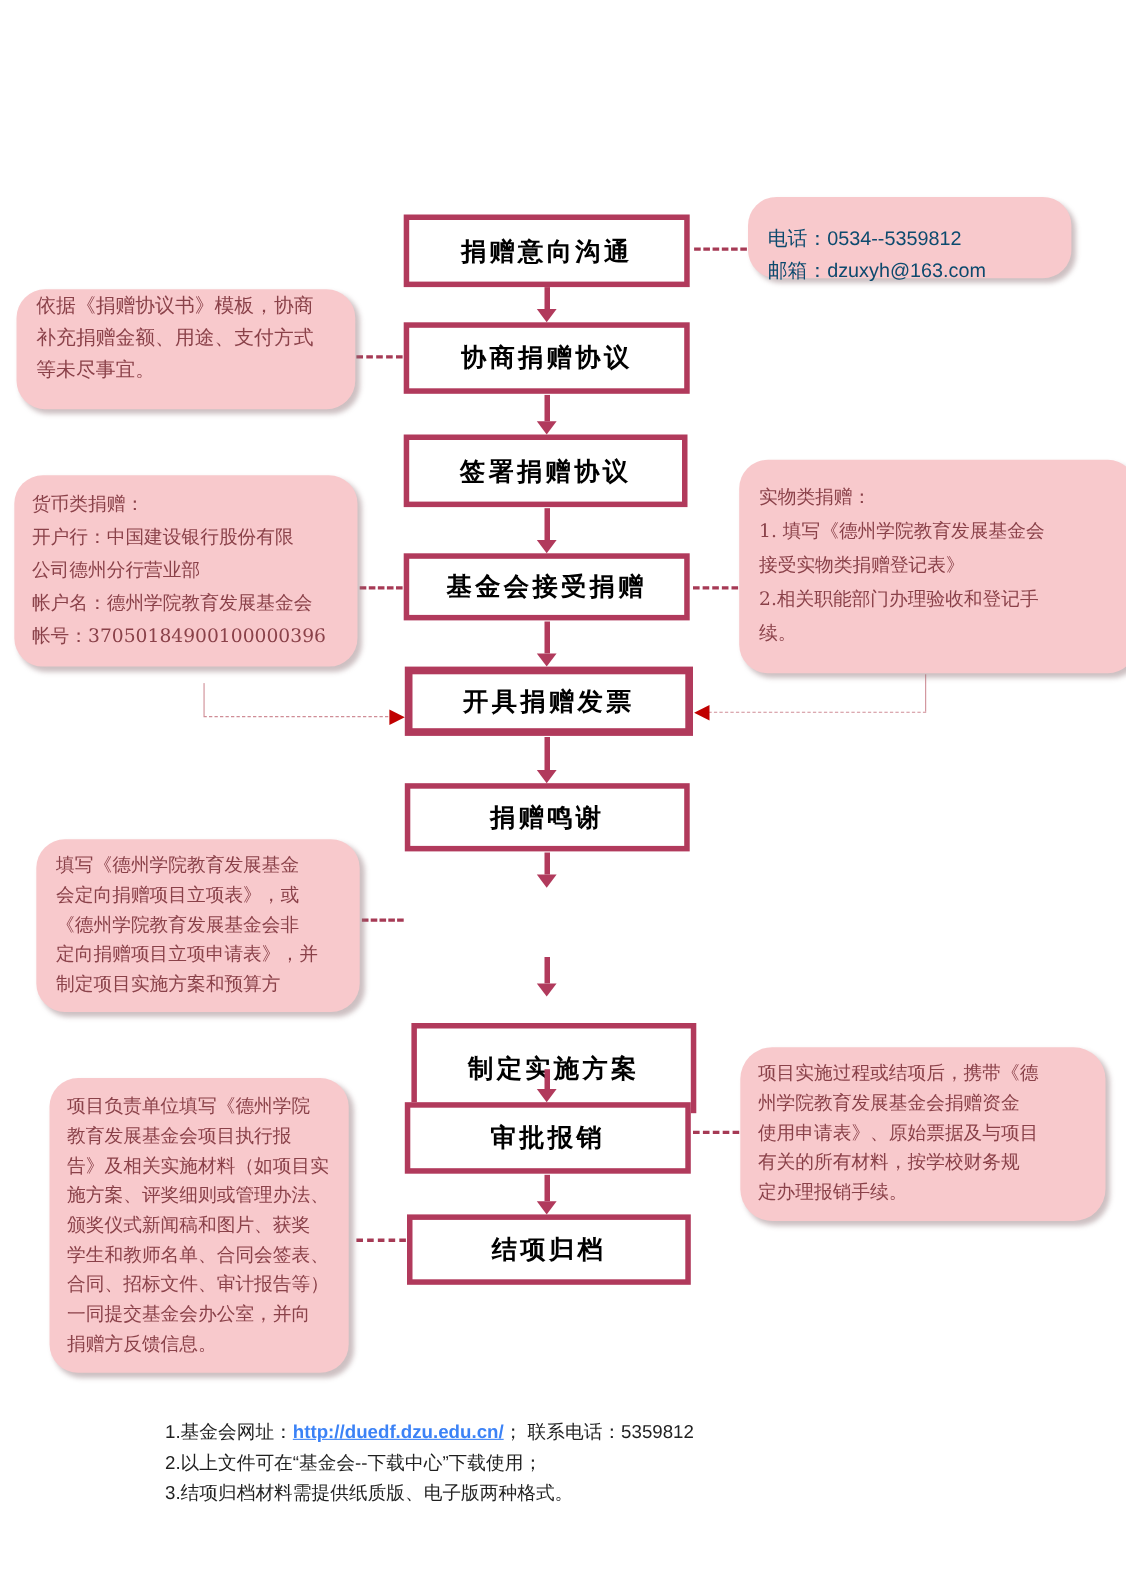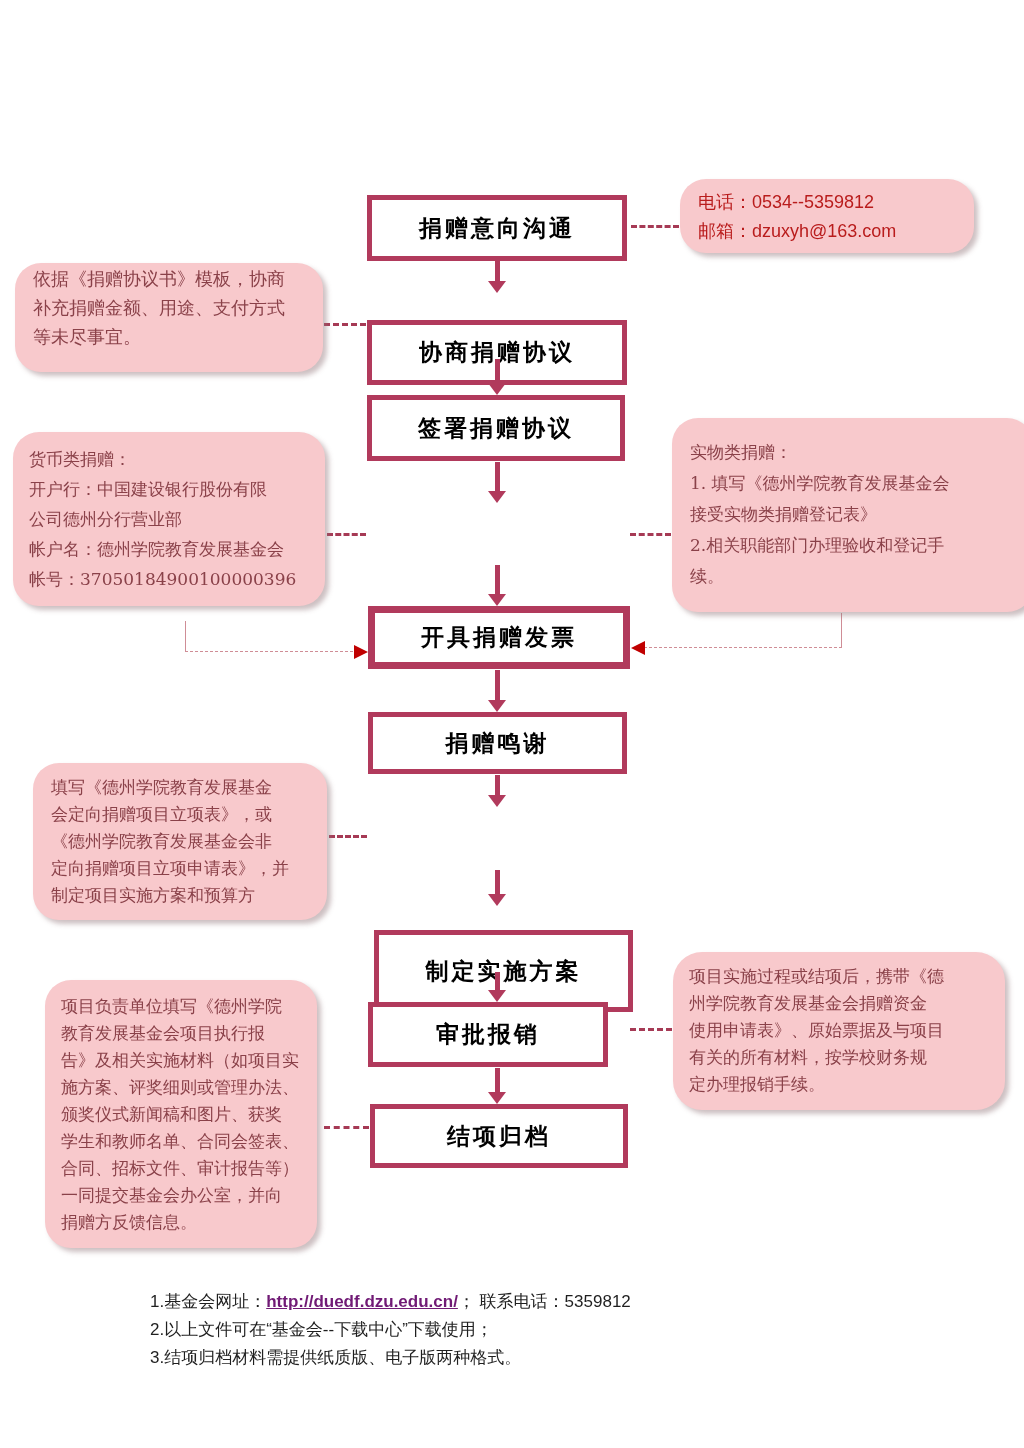--- a/index.html
+++ b/index.html
@@ -5,47 +5,47 @@
   html,body{margin:0;padding:0;background:#e9e9e9;}
   #page{position:relative;width:1024px;height:1448px;background:#ffffff;overflow:hidden;
         font-family:"Liberation Sans",sans-serif;}
 
   
   .fbox{position:absolute;background:#ffffff;border:5px solid #b13a5c;
         display:flex;align-items:center;justify-content:center;
         font-family:Liberation Serif, serif;
         font-weight:700;font-size:23px;color:#000000;letter-spacing:3px;box-sizing:border-box;}
   .b1{left:367px;top:195px;width:260px;height:66px;}
-  .b2{left:367px;top:293px;width:260px;height:65px;margin-top:27px;}
+  .b2{left:367px;top:293px;width:260px;height:65px;}
   .b3{left:367px;top:395px;width:258px;height:66px;}
   .b4{left:367px;top:503px;width:260px;height:61px;}
   .b5{left:368px;top:606px;width:262px;height:63px;border-width:7px;}
   .b6{left:368px;top:712px;width:259px;height:62px;}
   .b7{left:368px;top:807px;width:259px;height:62px;}
   .b8{left:374px;top:906px;width:259px;height:82px;margin-top:24px;}
-  .b9{left:368px;top:1002px;width:240px;height:65px;}
+  .b9{left:368px;top:1002px;width:260px;height:65px;}
   .b10{left:370px;top:1104px;width:258px;height:64px;}
 
   
   .varrow{position:absolute;left:483px;width:28px;}
   .varrow .shaft{width:5px;height:calc(100% - 12px);background:#b13a5c;margin:0 auto;}
   .varrow .head{width:0;height:0;margin:0 auto;
     border-left:9px solid transparent;border-right:9px solid transparent;
     border-top:12px solid #b13a5c;}
   .a1{top:261px;height:32px;} .a2{top:359px;height:36px;} .a3{top:462px;height:41px;}
   .a4{top:565px;height:41px;} .a5{top:670px;height:42px;} .a6{top:775px;height:32px;}
   .a7{top:870px;height:36px;} .a8{top:972px;height:30px;} .a9{top:1068px;height:36px;}
 
   
   .callout{position:absolute;background:#f8c9cc;border-radius:26px;box-sizing:border-box;
     box-shadow:4px 4px 5px rgba(145,115,120,0.45);
     color:#8a4149;font-size:17px;line-height:29px;white-space:pre-line;
     font-family:"DejaVu Serif","Liberation Serif",serif;}
-  .c-contact{left:680px;top:179px;width:294px;height:74px;padding:9px 18px;
-    font-family:"Liberation Sans",sans-serif;font-size:18px;line-height:29px;color:#b91c1c;}
+  .c-contact{left:680px;top:179px;width:294px;height:74px;padding:24px 18px;
+    font-family:"Liberation Sans",sans-serif;font-size:18px;line-height:29px;color:#0c4a6e;}
   .c-agreement{left:15px;top:263px;width:308px;height:109px;padding:1px 18px;line-height:29px;font-size:18px;}
   .c-monetary{left:13px;top:432px;width:312px;height:174px;padding:12px 16px;line-height:30px;}
   .c-inkind{left:672px;top:418px;width:361px;height:194px;padding:19px 18px;line-height:31px;}
   .c-setup{left:33px;top:763px;width:294px;height:157px;padding:11px 18px;line-height:27px;}
   .c-reimb{left:673px;top:952px;width:332px;height:158px;padding:11px 16px;line-height:27px;border-radius:29px;}
   .c-closing{left:45px;top:980px;width:272px;height:268px;padding:13px 16px;line-height:27px;}
 
   
   .dash{position:absolute;height:0;border-top:3px dashed #a63a55;}
   .d1{left:631px;top:225px;width:48px;}
@@ -63,30 +63,31 @@
   .leh{left:185px;top:651px;width:168px;}
   .rev{left:841px;top:613px;height:34px;}
   .reh{left:644px;top:647px;width:198px;}
   .ehead{position:absolute;width:0;height:0;border-top:7px solid transparent;border-bottom:7px solid transparent;}
   .lehead{left:354px;top:645px;border-left:14px solid #c00000;}
   .rehead{left:631px;top:641px;border-right:14px solid #c00000;}
 
   
   .notes{position:absolute;left:150px;top:1288px;width:620px;
     color:#1f1f1f;font-size:17px;line-height:28px;font-family:"Liberation Sans",sans-serif;}
-  .notes .url{font-weight:700;text-decoration:underline;color:#701a75;}
+  .notes .url{font-weight:700;text-decoration:underline;color:#3b82f6;}
 </style>
 </head>
 <body>
 
 <div id="page">
 
   <div class="fbox b1">捐赠意向沟通</div>
   <div class="fbox b2">协商捐赠协议</div>
   <div class="fbox b3">签署捐赠协议</div>
+  <div class="fbox b4">基金会接受捐赠</div>
   <div class="fbox b5">开具捐赠发票</div>
   <div class="fbox b6">捐赠鸣谢</div>
   <div class="fbox b8">制定实施方案</div>
   <div class="fbox b9">审批报销</div>
   <div class="fbox b10">结项归档</div>
 
   <div class="varrow a1">
       <div class="shaft"></div>
       <div class="head"></div>
     </div>

